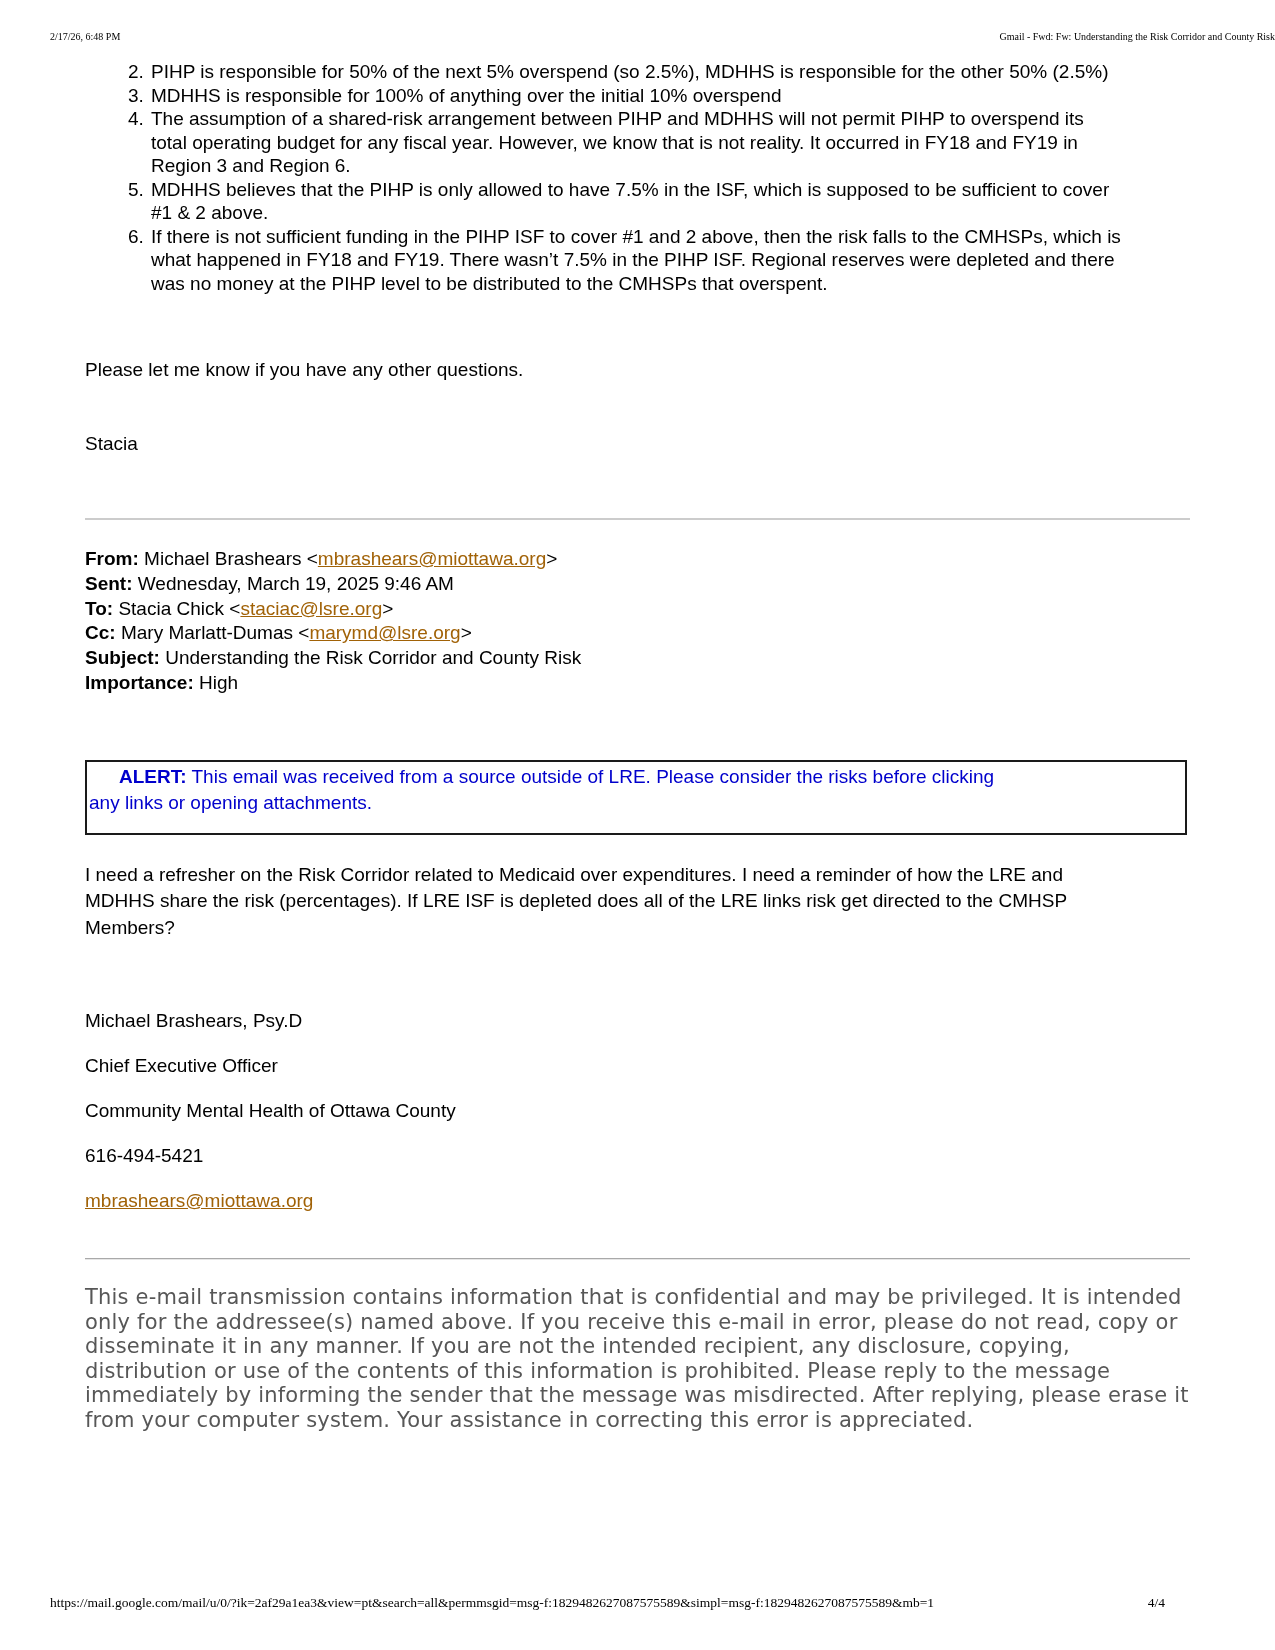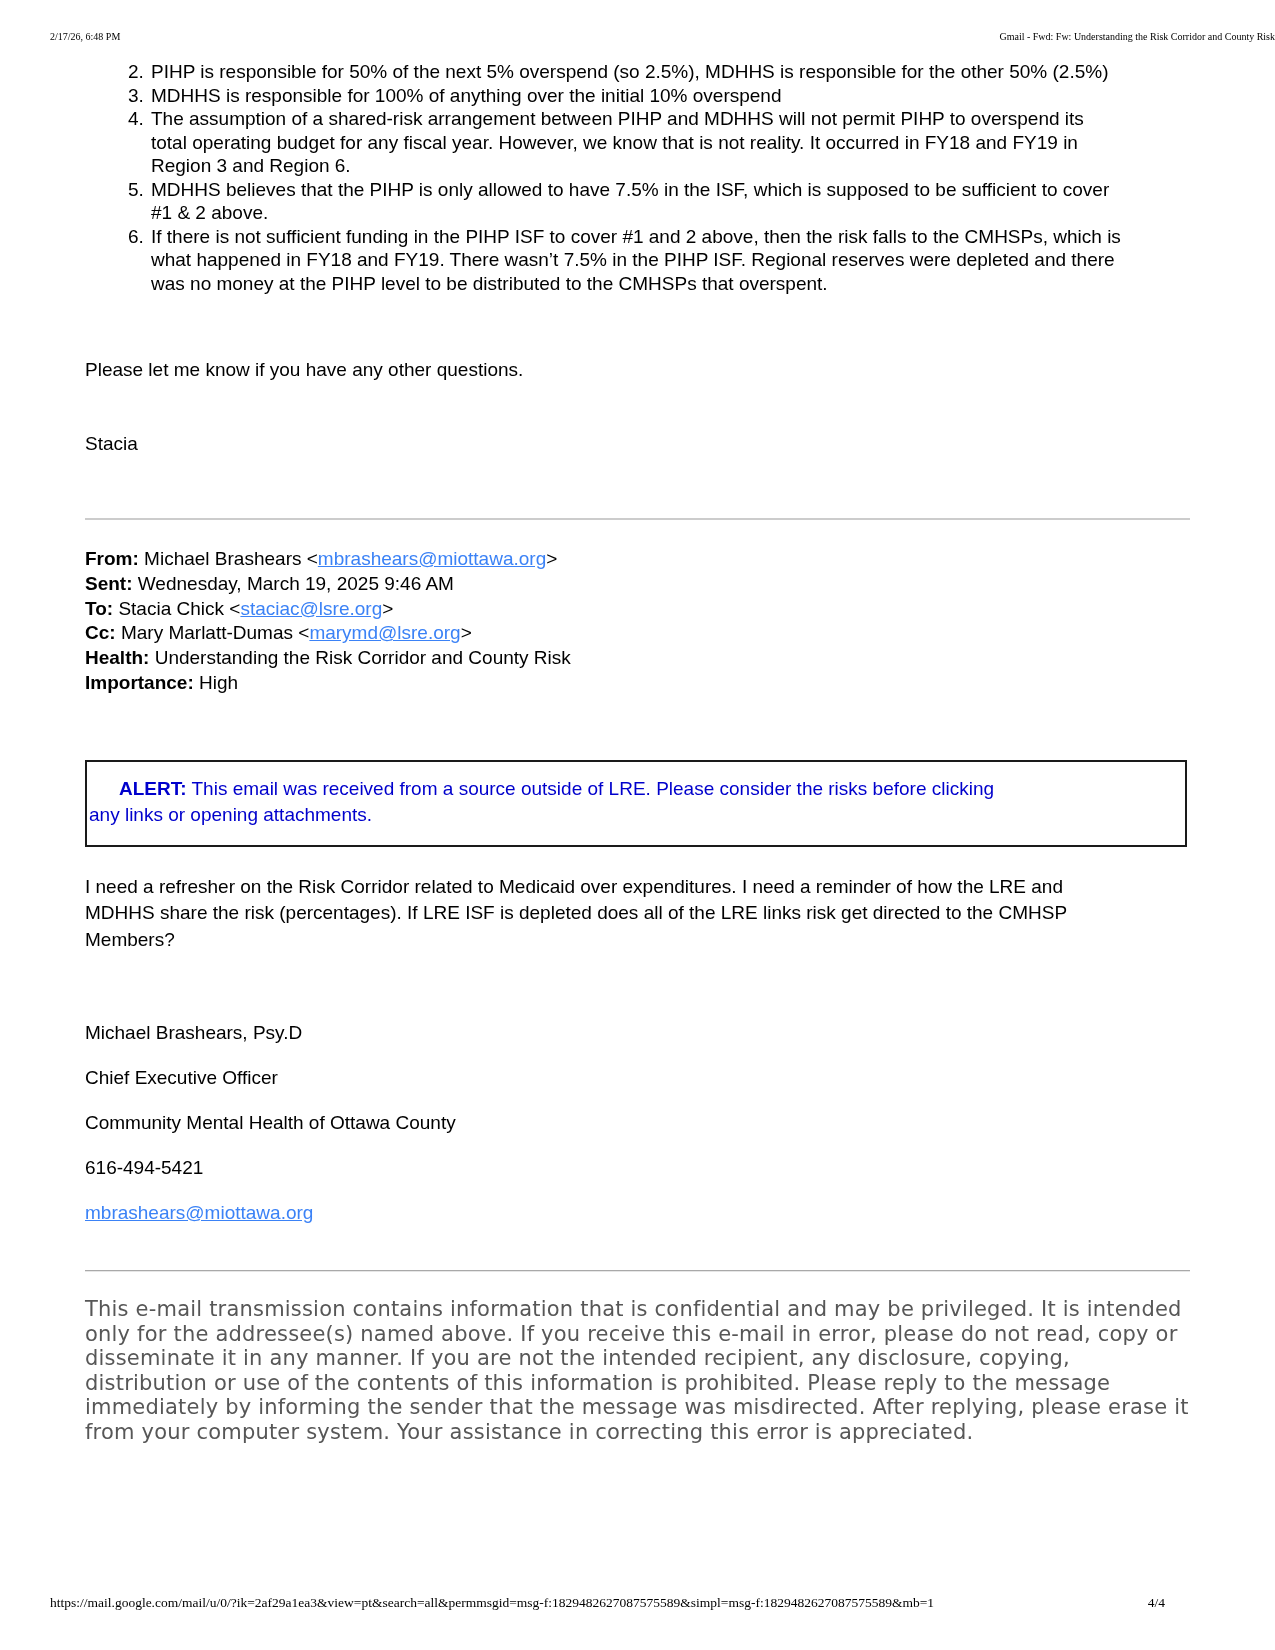--- a/index.html
+++ b/index.html
@@ -32,27 +32,27 @@
   ol.risk-list { margin-top:60px; padding-left:64px; }
   ol.risk-list li { padding-left:2px; }
 
   p.closing { margin-top:63px; }
   p.signoff { margin-top:50px; }
 
   .divider1 { margin-top:63px; height:2px; background:#cccccc; width:1105px; }
 
   .meta { margin-top:27px; line-height:24.8px; }
   .meta b { font-weight:bold; }
-  a.maillink { color:#3b82f6; text-decoration:underline; cursor:pointer;text-align:right; }
+  a.maillink { color:#a16207; text-decoration:underline; cursor:pointer;text-align:right; }
 
   .alert-box {
     margin-top:64px;
     width:1102px;
     border:2px solid #1a1a1a;
-    padding:14px 2px 17px 2px;
+    padding:2px 2px 17px 2px;
     color:#0000cc;
     line-height:26px;
   }
   .alert-box .l1 { display:block; text-indent:30px; }
   .alert-box .l2 { display:block; }
   .alert-box b { font-weight:bold; }
 
   p.question { margin-top:27px; line-height:26.5px; }
 
   .signature { margin-top:68px; }
@@ -99,21 +99,21 @@
         <span>Michael Brashears</span>
         <span>&lt;</span><a class="maillink">mbrashears@miottawa.org</a><span>&gt;</span></p>
       <p><b>Sent:</b>
         <span>Wednesday, March 19, 2025 9:46 AM</span></p>
       <p><b>To:</b>
         <span>Stacia Chick</span>
         <span>&lt;</span><a class="maillink">staciac@lsre.org</a><span>&gt;</span></p>
       <p><b>Cc:</b>
         <span>Mary Marlatt-Dumas</span>
         <span>&lt;</span><a class="maillink">marymd@lsre.org</a><span>&gt;</span></p>
-      <p><b>Health:</b>
+      <p><b>Subject:</b>
         <span>Understanding the Risk Corridor and County Risk</span></p>
       <p><b>Importance:</b>
         <span>High</span></p>
     </div>
 
     <div class="alert-box">
       <span class="l1"><b>ALERT:</b>
         <span>This email was received from a source outside of LRE. Please consider the risks before clicking</span></span>
       <span class="l2">any links or opening attachments.</span>
     </div>

